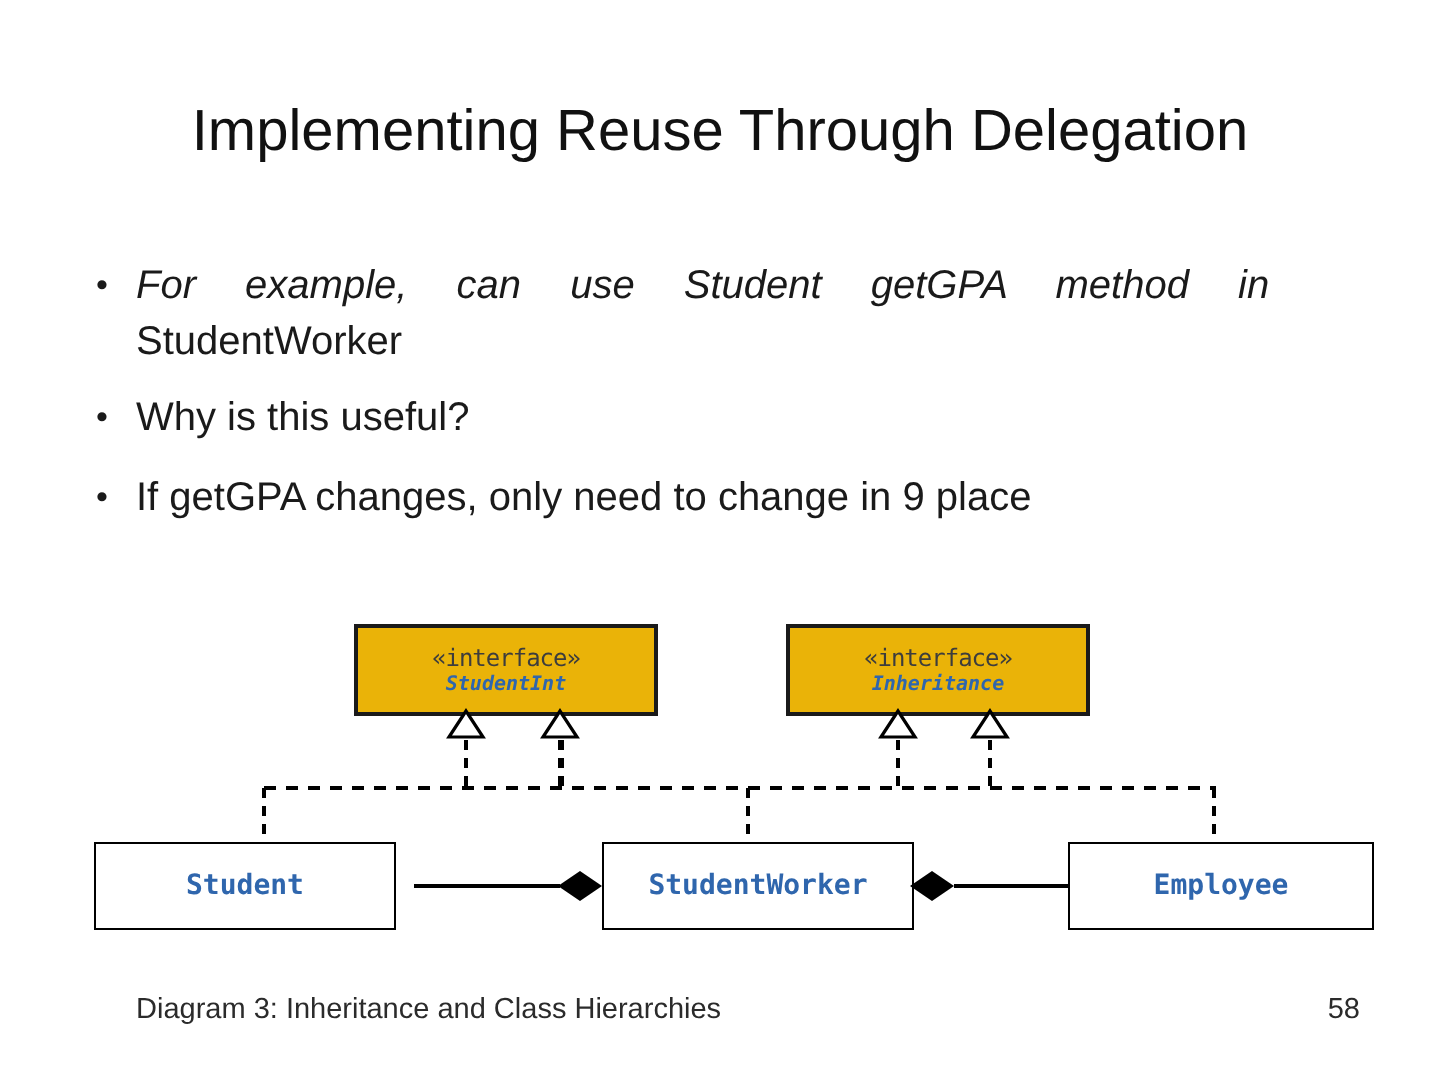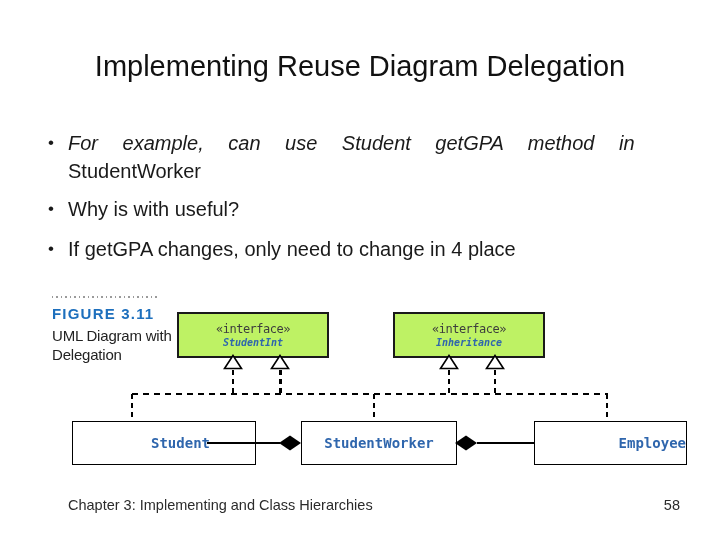--- a/index.html
+++ b/index.html
@@ -16,79 +16,71 @@
   .bullet .marker{position:absolute;left:2px;top:0;font-size:17px;line-height:28px;color:#1a1a1a;}
   .justified-line{word-spacing:19px;font-style:italic;}
 
   .figure-caption{position:absolute;left:52px;top:296px;width:130px;}
   .dotted-rule{width:107px;height:2px;margin-bottom:7px;
       background:repeating-linear-gradient(90deg,#9a9a9a 0 1.5px,transparent 1.5px 4.5px);}
   .figure-label{font-size:15px;font-weight:bold;letter-spacing:1.2px;color:var(--figure_label,#1d6fbd);}
   .figure-text{font-size:15px;line-height:19px;color:#222;margin-top:4px;letter-spacing:-0.2px;}
 
   .diagram{position:absolute;left:0;top:0;width:720px;height:540px;}
-  .iface-box{position:absolute;width:148px;height:42px;border:2px solid #1a1a1a;background:#bef264;
+  .iface-box{position:absolute;width:148px;height:42px;border:2px solid #1a1a1a;background:#eab308;
              display:flex;flex-direction:column;align-items:center;justify-content:center;
              font-family:"DejaVu Sans Mono",monospace;}
   .iface-box.if1{left:177px;top:312px;}
   .iface-box.if2{left:393px;top:312px;}
   .stereotype{font-size:12px;color:#3d3d3d;letter-spacing:-0.5px;}
   .iface-name{font-size:10px;font-weight:bold;font-style:italic;color:var(--uml_name,#2f66ad);margin-top:1px;}
 
   .tri{position:absolute;width:20px;height:16px;}
   .vdash{position:absolute;width:1.5px;
       background:repeating-linear-gradient(180deg,#000 0 5px,transparent 5px 9px);}
   .vdash.bold{width:2.5px;}
   .hdash{position:absolute;height:1.5px;
       background:repeating-linear-gradient(90deg,#000 0 6px,transparent 6px 11px);}
 
   .class-box{position:absolute;width:149px;height:42px;border:1.5px solid #000;background:#fff;
              display:flex;align-items:center;justify-content:center;}
   .class-box .cname{font-family:"DejaVu Sans Mono",monospace;font-size:14px;font-weight:600;
                     color:var(--uml_name,#2f66ad);}
-  .cb1{left:72px;top:421px;padding-left:33px;}
+  .cb1{left:47px;top:421px;}
   .cb2{left:301px;top:421px;width:154px;}
-  .cb3{left:534px;top:421px;width:151px;justify-content:flex-end;}
+  .cb3{left:534px;top:421px;width:151px;}
   .assoc{position:absolute;height:1.5px;background:#000;top:442px;}
   .diamond{position:absolute;width:24px;height:18px;top:434px;}
 
   .footer{position:absolute;left:68px;right:40px;top:497px;font-size:14.5px;color:#2b2b2b;
           display:flex;justify-content:space-between;}
 </style>
 </head>
 <body>
 
 <div class="slide">
 
-  <div class="title">Implementing Reuse Diagram Delegation</div>
+  <div class="title">Implementing Reuse Through Delegation</div>
 
   <div class="bullets">
     <div class="bullet b1">
       <span class="marker">•</span>
       <span class="justified-line">For example, can use Student getGPA method in</span><br>
       <span>StudentWorker</span>
     </div>
     <div class="bullet b2">
       <span class="marker">•</span>
-      <span>Why is with useful?</span>
+      <span>Why is this useful?</span>
     </div>
     <div class="bullet b3">
       <span class="marker">•</span>
-      <span>If getGPA changes, only need to change in 4 place</span>
+      <span>If getGPA changes, only need to change in 9 place</span>
     </div>
   </div>
 
-  <div class="figure-caption">
-    <div class="dotted-rule"></div>
-    <div class="figure-label">FIGURE 3.11</div>
-    <div class="figure-text">
-      <span>UML Diagram with</span><br>
-      <span>Delegation</span>
-    </div>
-  </div>
 
   <div class="diagram">
 
     <div class="iface-box if1">
       <span class="stereotype">«interface»</span>
       <span class="iface-name">StudentInt</span>
     </div>
     <div class="iface-box if2">
       <span class="stereotype">«interface»</span>
       <span class="iface-name">Inheritance</span>
@@ -133,17 +125,17 @@
         <polygon points="1,9 12,1.5 23,9 12,16.5" fill="#000"></polygon>
       </svg>
     <svg class="diamond" style="left:454px" viewBox="0 0 24 18">
         <polygon points="1,9 12,1.5 23,9 12,16.5" fill="#000"></polygon>
       </svg>
     <div class="assoc" style="left:477px;width:57px"></div>
 
   </div>
 
   <div class="footer">
-    <span>Chapter 3: Implementing and Class Hierarchies</span>
+    <span>Diagram 3: Inheritance and Class Hierarchies</span>
     <span>58</span>
   </div>
 
 </div>
 
 </body></html>

